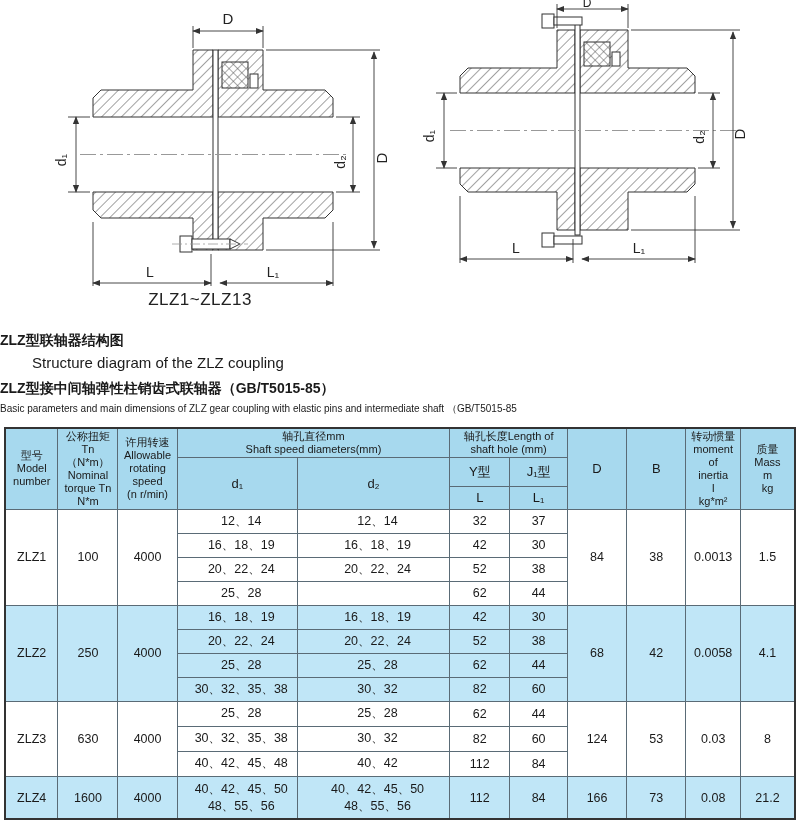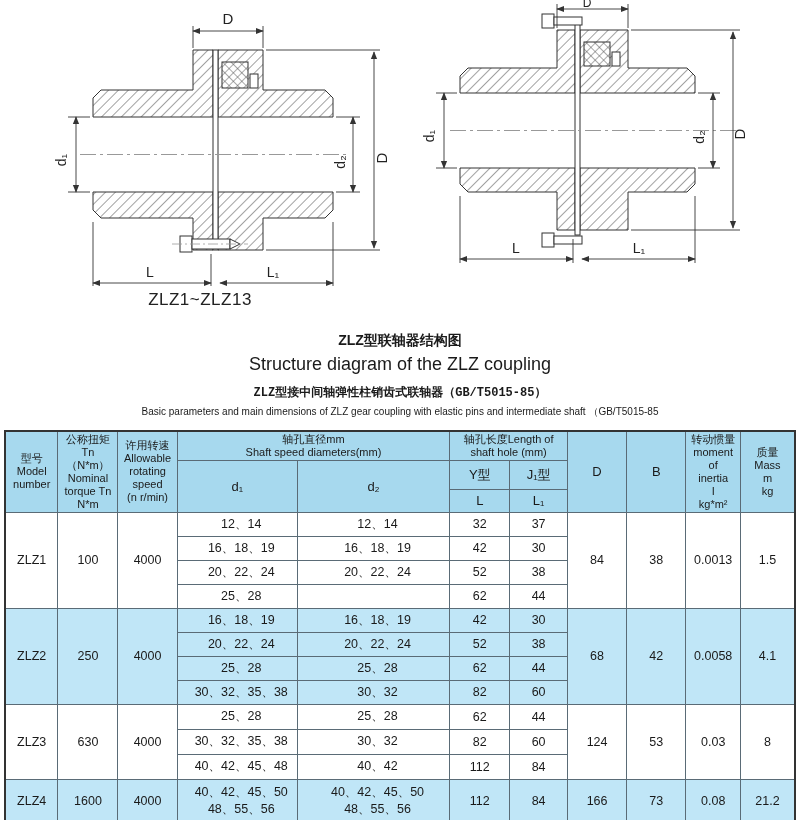--- a/index.html
+++ b/index.html
@@ -6,25 +6,25 @@
   body{font-family:"Liberation Sans","DejaVu Sans",sans-serif;color:#1a1a1a;}
   .page{width:800px;height:820px;overflow:hidden;background:#fff;}
 
   
   .diagrams{display:flex;width:800px;height:314px;}
   .diagram{width:400px;position:relative;text-align:center;}
   .diagram svg{display:block;}
   .diagram-caption{font-size:17px;color:#222;margin-top:-2px;letter-spacing:.5px;}
 
   
-  .titles{text-align:center;margin-top:18px;}
+  .titles{text-align:left;margin-top:18px;}
   .titles .t{margin:4px 0;}
   .t-zh1{font-size:14px;font-weight:bold;}
-  .t-en1{font-size:18px;}
-  .t-zh2{font-size:12px;font-weight:bold;margin-top:9px !important;font-family:Liberation Mono, monospace;}
+  .t-en1{font-size:15px;padding-left:32px;}
+  .t-zh2{font-size:14px;font-weight:bold;margin-top:9px !important;}
   .t-en2{font-size:10px;}
 
   
   table.spec{border-collapse:collapse;table-layout:fixed;width:792px;margin:11px auto 0 auto;
              border:2px solid #333;}
   .spec th,.spec td{border:1px solid #5a6b76;text-align:center;vertical-align:middle;
              white-space:pre-line;padding:1px 2px;overflow:hidden;}
   .spec thead th{background:#a7d9ee;font-weight:normal;font-size:11px;line-height:1.18;}
   .spec thead th.big{font-size:13px;}
   .spec td{font-size:12.5px;background:#ffffff;}

